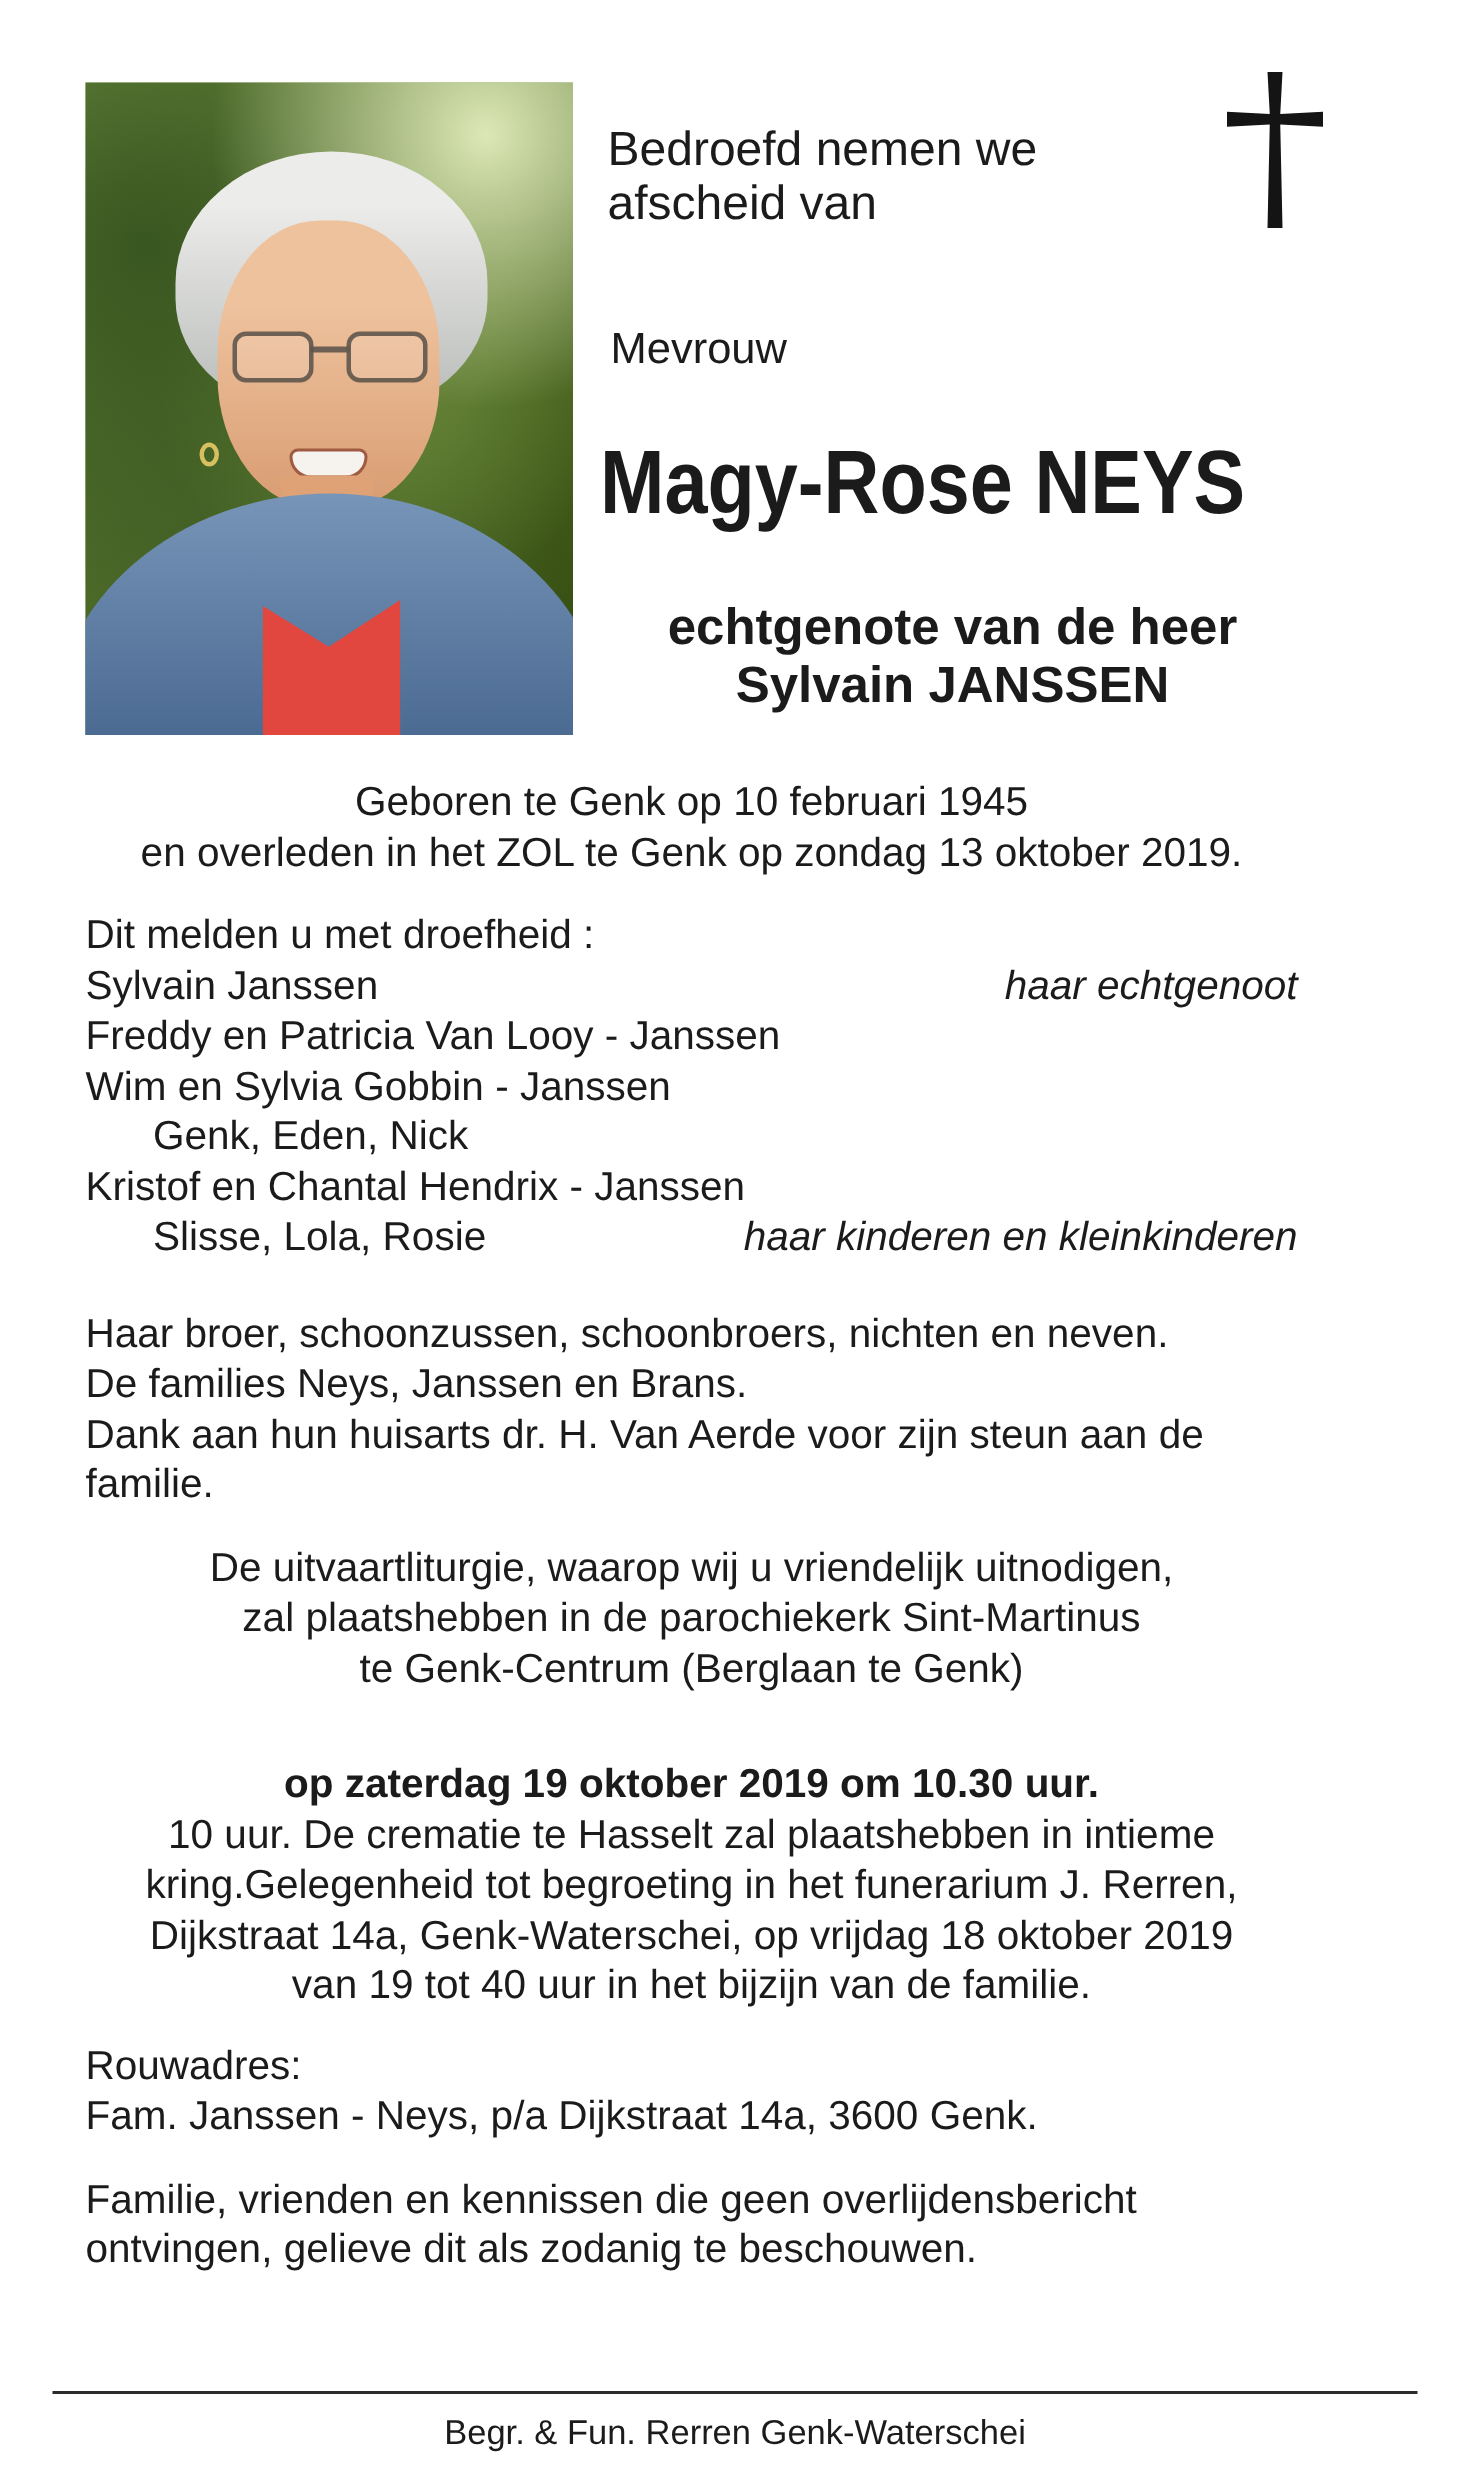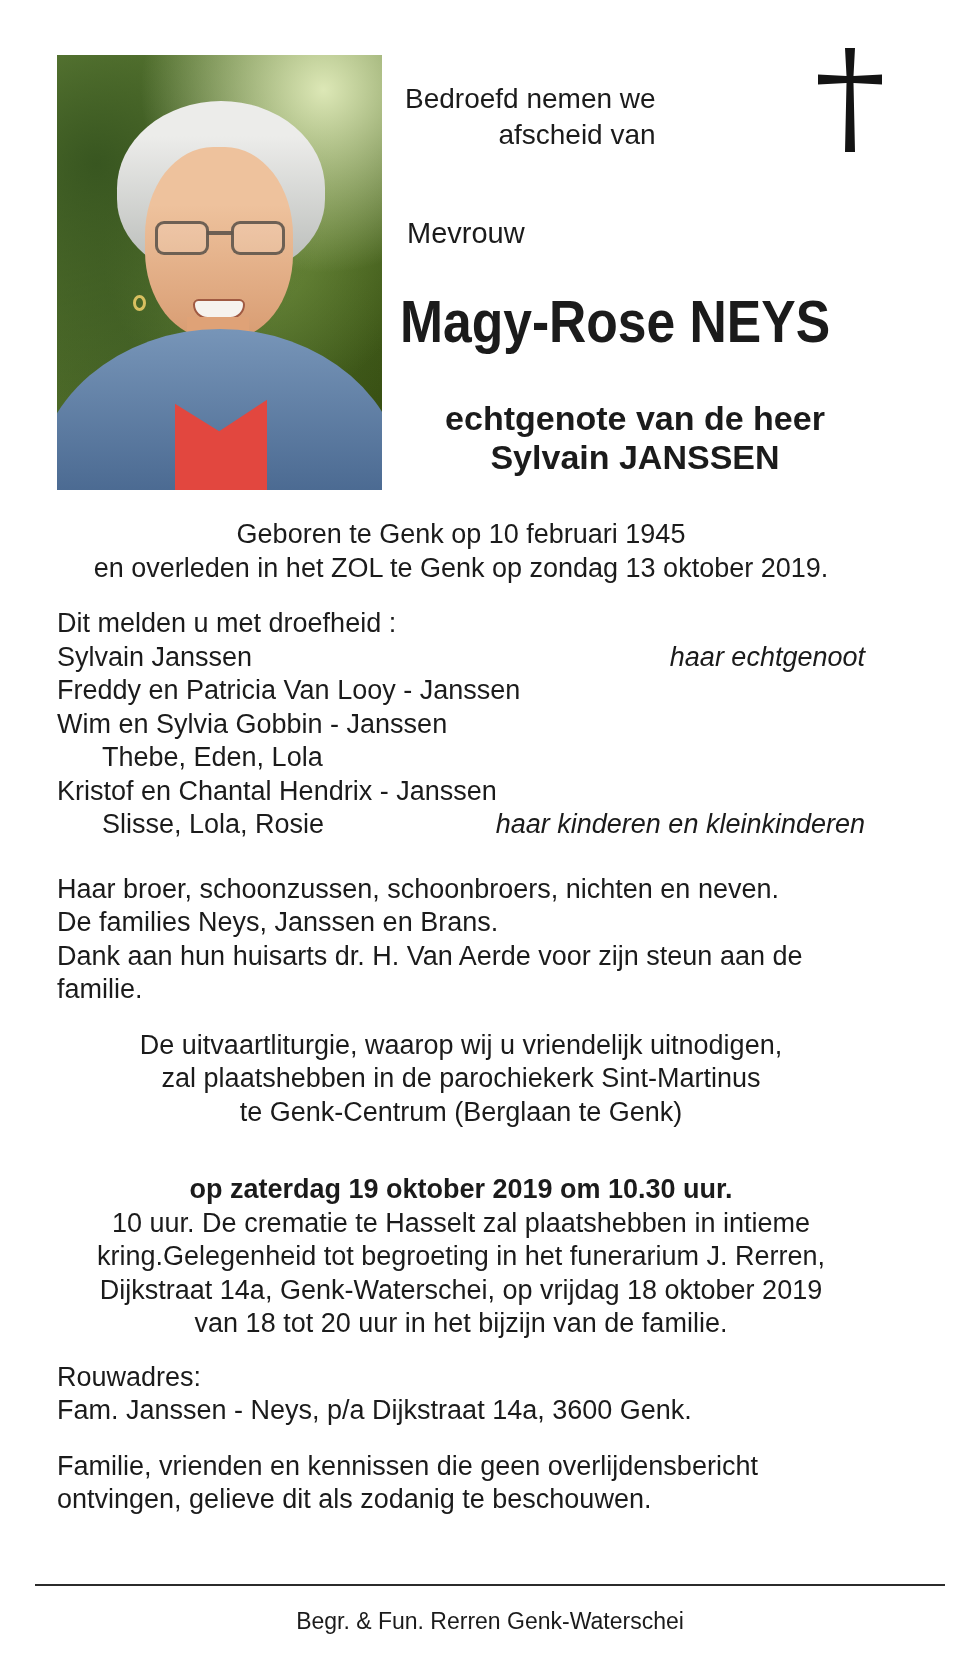--- a/index.html
+++ b/index.html
@@ -34,21 +34,21 @@
   .p-bridge { position:absolute; top:10px; left:52px; width:26px; height:4px; background:rgba(95,85,75,.9); }
   .p-smile { position:absolute; top:244px; left:136px; width:52px; height:20px;
     background:#f6f3ee; border:2px solid #a05a42; border-radius:10px 10px 26px 26px; }
   .p-neck { position:absolute; top:262px; left:130px; width:62px; height:70px; background:#dfa277; }
   .p-jacket { position:absolute; bottom:-14px; left:-22px; width:370px; height:175px;
     background:linear-gradient(180deg,#7795b8,#48678f); border-radius:52% 52% 0 0 / 95% 95% 0 0; }
   .p-shirt { position:absolute; bottom:0; left:118px; width:92px; height:98px; background:#e2473f;
     clip-path:polygon(0 12%, 48% 40%, 100% 8%, 100% 100%, 0 100%); }
 
   .head-col { position:absolute; left:405px; top:55px; width:460px; height:435px; }
-  .intro { position:absolute; top:26px; left:0; font-size:28px; line-height:36px;text-align:right; }
+  .intro { position:absolute; top:26px; left:0; font-size:32px; line-height:36px; }
   .salutation { position:absolute; top:162px; left:2px; font-size:29px; }
   .big-name { position:absolute; top:232px; left:-5px; white-space:nowrap; }
   .big-name span { display:inline-block; font-size:60px; font-weight:bold;
     transform:scaleX(.86); transform-origin:left center; letter-spacing:0; }
   .spouse { position:absolute; top:344px; left:0; width:100%; text-align:center;
     font-weight:bold; font-size:34px; line-height:39px; }
 
   .cross { position:absolute; left:810px; top:46px; width:80px; height:108px; }
 
   
@@ -62,21 +62,21 @@
 
   .relatives { margin-top:31px; }
   .service { margin-top:22px; text-align:center; }
   .service div { white-space:nowrap; }
   .bold { font-weight:bold;margin-top:44px; }
   .address { margin-top:20px; }
   .closing { margin-top:22px; }
 
   
   .footer { position:absolute; left:35px; right:35px; bottom:20px;
-    border-top:2px solid #2b2b2b; padding-top:20px; text-align:center;
+    border-top:2px solid #2b2b2b; padding-top:10px; text-align:center;
     font-size:23px; line-height:30px; }
   .footer-row2 { display:flex; justify-content:center; gap:30px; }
 </style>
 </head>
 <body>
 
 <div class="page">
 
   <div class="header">
 
@@ -125,21 +125,21 @@
     </div>
 
     <div class="family">
       <div>Dit melden u met droefheid :</div>
       <div class="row-between">
         <span>Sylvain Janssen</span>
         <span class="italic">haar echtgenoot</span>
       </div>
       <div>Freddy en Patricia Van Looy - Janssen</div>
       <div>Wim en Sylvia Gobbin - Janssen</div>
-      <div class="indent">Thebe, Eden, Lola</div>
+      <div class="indent">Genk, Eden, Nick</div>
       <div>Kristof en Chantal Hendrix - Janssen</div>
       <div class="row-between">
         <span class="indent">Slisse, Lola, Rosie</span>
         <span class="italic">haar kinderen en kleinkinderen</span>
       </div>
     </div>
 
     <div class="relatives">
       <div>Haar broer, schoonzussen, schoonbroers, nichten en neven.</div>
       <div>De families Neys, Janssen en Brans.</div>
@@ -148,21 +148,21 @@
     </div>
 
     <div class="service">
       <div>De uitvaartliturgie, waarop wij u vriendelijk uitnodigen,</div>
       <div>zal plaatshebben in de parochiekerk Sint-Martinus</div>
       <div>te Genk-Centrum (Berglaan te Genk)</div>
       <div class="bold">op zaterdag 19 oktober 2019 om 10.30 uur.</div>
       <div>10 uur. De crematie te Hasselt zal plaatshebben in intieme</div>
       <div>kring.Gelegenheid tot begroeting in het funerarium J. Rerren,</div>
       <div>Dijkstraat 14a, Genk-Waterschei, op vrijdag 18 oktober 2019</div>
-      <div>van 18 tot 20 uur in het bijzijn van de familie.</div>
+      <div>van 19 tot 40 uur in het bijzijn van de familie.</div>
     </div>
 
     <div class="address">
       <div>Rouwadres:</div>
       <div>Fam. Janssen - Neys, p/a Dijkstraat 14a, 3600 Genk.</div>
     </div>
 
     <div class="closing">
       <div>Familie, vrienden en kennissen die geen overlijdensbericht</div>
       <div>ontvingen, gelieve dit als zodanig te beschouwen.</div>

